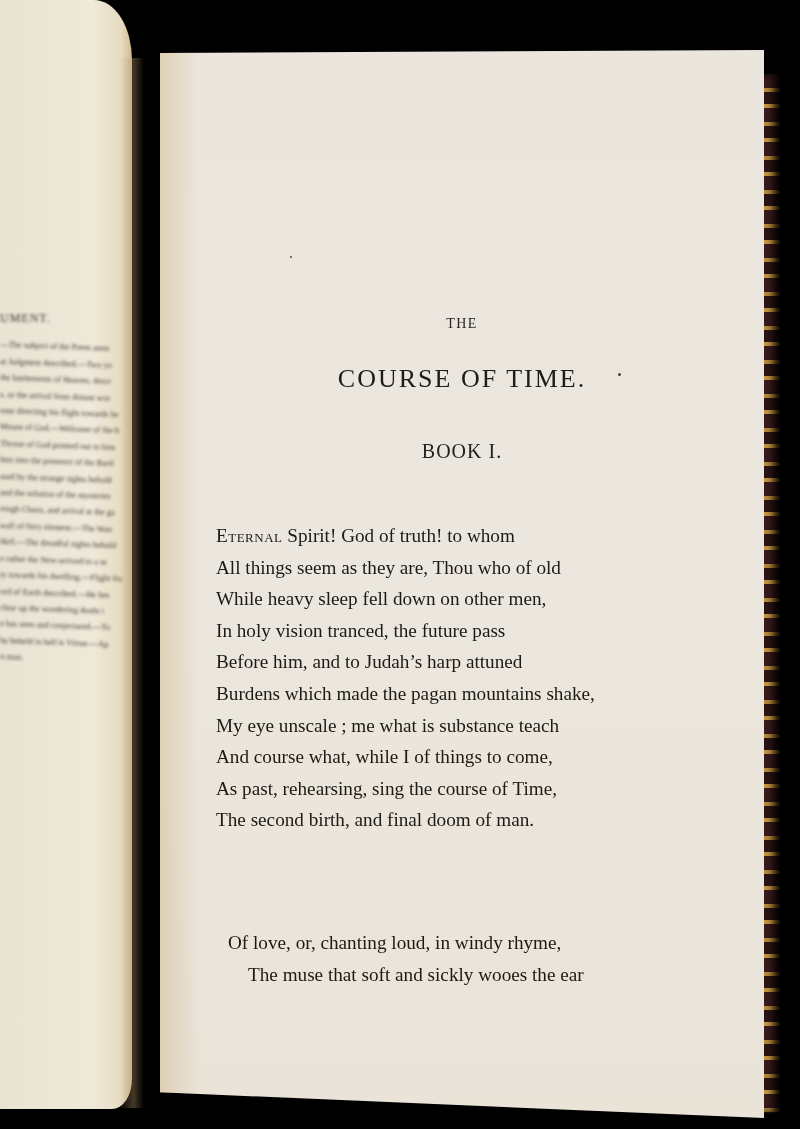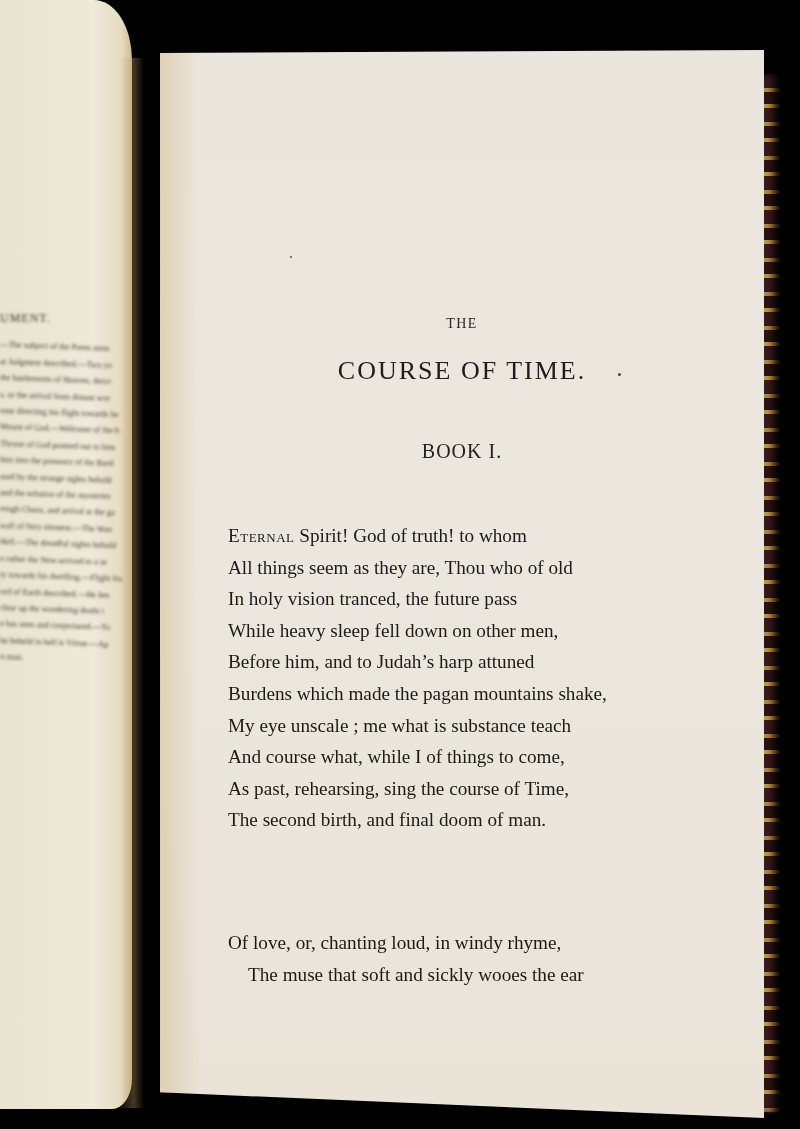--- a/index.html
+++ b/index.html
@@ -19,27 +19,27 @@
     clip-path:polygon(0 3px,100% 0,100% 100%,0 97.6%);margin-left:28px; }
   .right-page::before { content:""; position:absolute; left:0; top:0; width:40px; height:100%;
     background:linear-gradient(90deg,rgba(214,190,150,0.55),rgba(0,0,0,0)); }
   .spine { position:absolute; left:734px; top:74px; width:38px; height:1040px;
     background:repeating-linear-gradient(180deg,#3a1a1c 0 14px,#b88a3a 14px 18px,#2b1414 18px 30px,#c7973f 30px 34px);
     border-left:8px solid #6b5a2e; box-shadow:inset -6px 0 8px #000; }
   .spine-marble { position:absolute; left:734px; top:80px; width:12px; height:1030px;
     background:linear-gradient(180deg,#6d6a3a,#a23b26 25%,#5f6435 45%,#8a2c1e 70%,#6a6234); }
   .title-small { position:absolute; left:0; width:100%; top:266px; text-align:center;
     font-size:14px; letter-spacing:1.5px; color:#2a2520; }
-  .title-main { position:absolute; left:0; width:100%; top:306px; text-align:center;
+  .title-main { position:absolute; left:0; width:100%; top:314px; text-align:center;
     font-size:26px; letter-spacing:2px; color:#1f1b17; }
   .dot { position:absolute; left:458px; top:323px; width:3px; height:3px; background:#4b4035; border-radius:50%; }
   .dot2 { position:absolute; left:130px; top:206px; width:2px; height:2px; background:#554a3f; border-radius:50%; }
   .book-num { position:absolute; left:0; width:100%; top:390px; text-align:center;
     font-size:20px; letter-spacing:1px; color:#24201b; }
-  .verse { position:absolute; left:68px; top:470px; font-size:19.2px; line-height:31.6px; color:#1d1915; }
+  .verse { position:absolute; left:56px; top:470px; font-size:19.2px; line-height:31.6px; color:#1d1915; }
   .verse .line { white-space:nowrap; }
   .sc { font-variant:small-caps; letter-spacing:0.5px; }
   .stanza2 { position:absolute; left:68px; top:877px; font-size:19.2px; line-height:31.6px; color:#1d1915; }
   .indent { padding-left:20px; }
 </style>
 </head>
 <body>
 
 <div class="left-page">
   <div class="left-blur">
@@ -73,22 +73,22 @@
 <div class="right-page">
   <div class="dot2"></div>
   <div class="title-small">THE</div>
   <div class="title-main">COURSE OF TIME.</div>
   <div class="dot"></div>
   <div class="book-num">BOOK I.</div>
 
   <div class="verse">
     <div class="line"><span class="sc">Eternal</span><span> Spirit! God of truth! to whom</span></div>
     <div class="line">All things seem as they are, Thou who of old</div>
+    <div class="line">While heavy sleep fell down on other men,</div>
     <div class="line">In holy vision tranced, the future pass</div>
-    <div class="line">While heavy sleep fell down on other men,</div>
     <div class="line">Before him, and to Judah’s harp attuned</div>
     <div class="line">Burdens which made the pagan mountains shake,</div>
     <div class="line">My eye unscale ; me what is substance teach</div>
     <div class="line">And course what, while I of things to come,</div>
     <div class="line">As past, rehearsing, sing the course of Time,</div>
     <div class="line">The second birth, and final doom of man.</div>
   </div>
 
   <div class="stanza2">
     <div class="line">Of love, or, chanting loud, in windy rhyme,</div>

